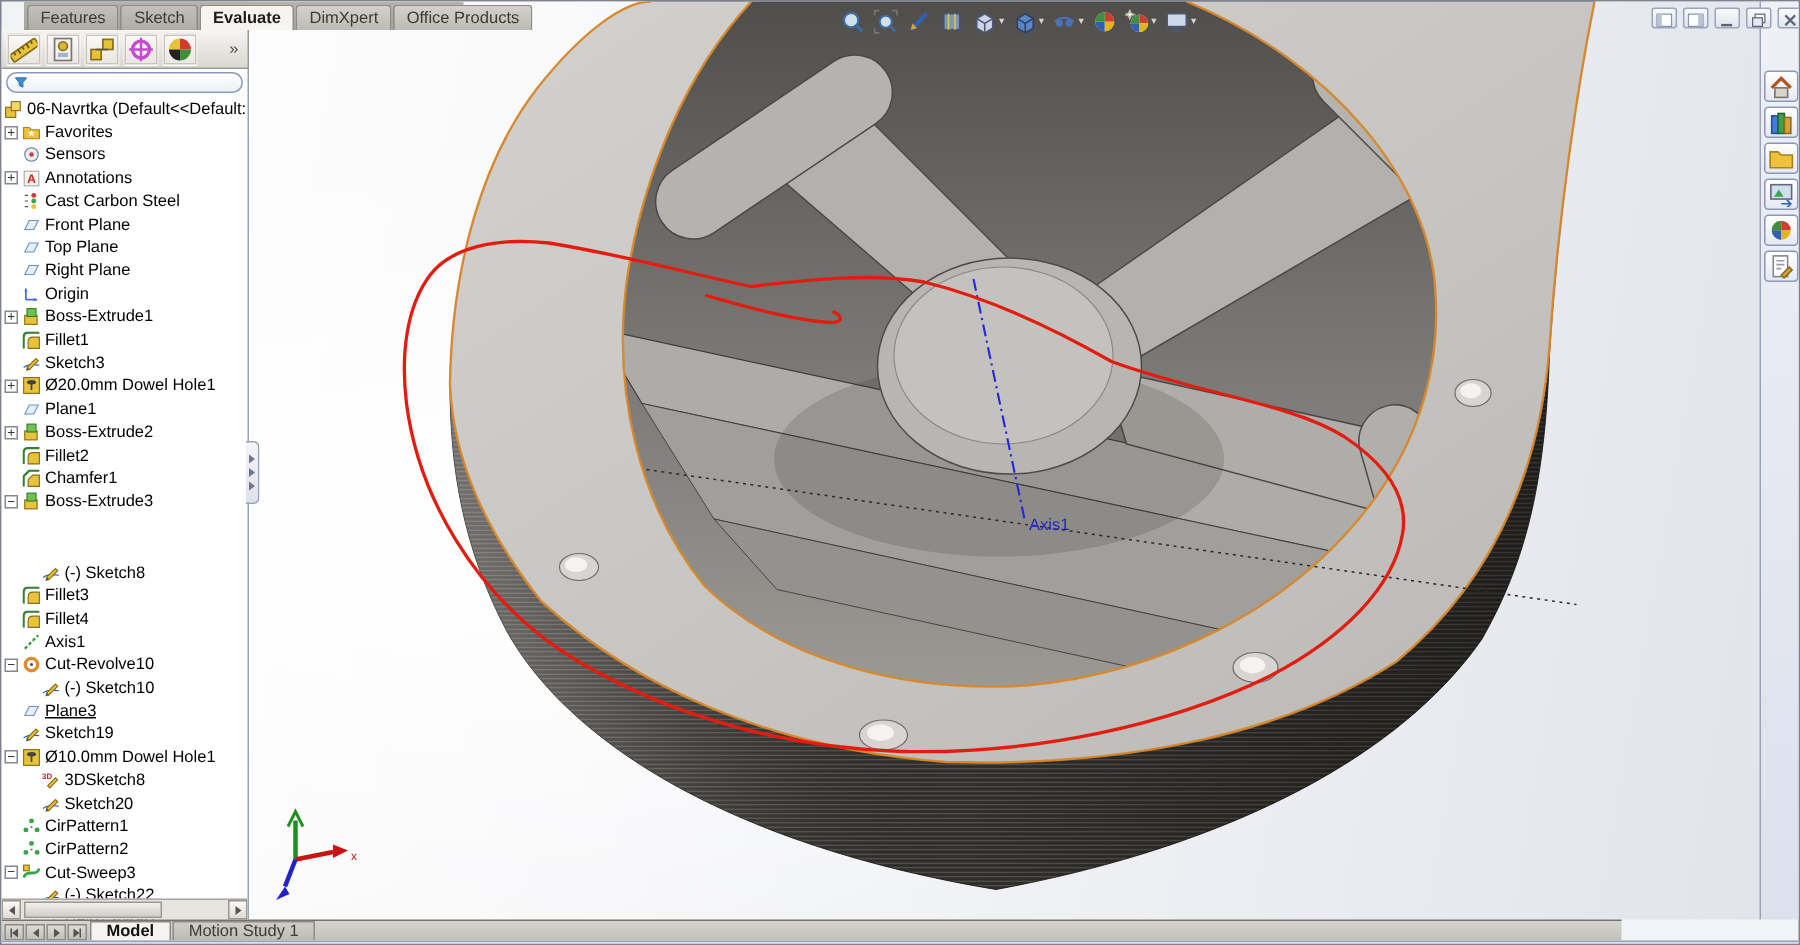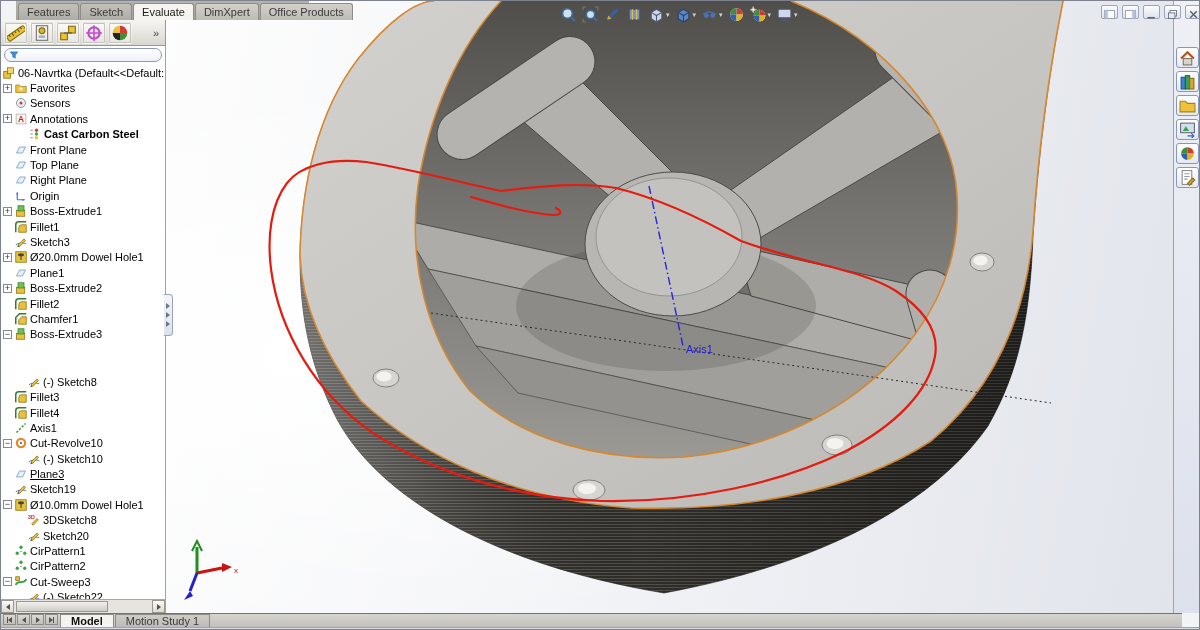--- a/index.html
+++ b/index.html
@@ -32,21 +32,21 @@
     background:linear-gradient(#eef0f6,#dde1ec);border-left:1px solid #98a2b8;}
   #task-icons{position:absolute;left:2px;top:46px;display:flex;flex-direction:column;gap:3px;}
   .taskbtn{width:23px;height:21px;background:linear-gradient(#ffffff,#e4e8f1);border:1px solid #8a97b5;border-radius:3px;padding:1px 2px;cursor:pointer;}
   .taskbtn .icn{width:17px;height:17px;}
 
   
   #tabs-strip{position:absolute;left:15px;top:0;width:293px;height:19px;background:linear-gradient(#b5b3ad,#a5a39d);
     display:flex;align-items:flex-end;padding-left:2px;}
   .cmdtab{font-size:11px;color:#3c3b38;padding:2px 8px 2px 8px;margin-right:1px;border:1px solid #8e8c86;border-bottom:none;
     border-radius:3px 3px 0 0;background:linear-gradient(#c2c0ba,#aeaca6);white-space:nowrap;cursor:pointer;}
-  .cmdtab.active{background:#f5f4f1;font-weight:normal;color:#1c1b19;}
+  .cmdtab.active{background:#f5f4f1;font-weight:bold;color:#1c1b19;}
   .cmdtab.light{background:linear-gradient(#d3d1cb,#bdbbb5);}
 
   
   #toolbar{position:absolute;left:0;top:19px;width:165px;height:26px;
     background:linear-gradient(#f6f5f2,#d9d7d1);border-bottom:1px solid #9a988f;border-right:1px solid #9a988f;
     display:flex;align-items:center;padding-left:3px;gap:2px;}
   .toolbtn{width:24px;height:22px;border:1px solid transparent;border-radius:2px;padding:1px 2px;cursor:pointer;background:linear-gradient(#fbfaf8,#e7e5df);box-shadow:0 0 0 1px #c6c4be inset;}
   .toolbtn .icn{width:18px;height:18px;}
   #tool-overflow{margin-left:auto;margin-right:6px;font-size:11px;color:#4a4946;cursor:pointer;}
 
@@ -70,22 +70,22 @@
   .tri-r{width:0;height:0;border-top:3px solid transparent;border-bottom:3px solid transparent;border-left:4px solid #55534e;}
   #scr-thumb{height:11px;width:92px;margin-left:2px;background:linear-gradient(#f1f0ed,#cfcdc7);border:1px solid #9a988f;cursor:grab;}
 
   
   #splitter{position:absolute;left:163px;top:293px;width:9px;height:42px;background:linear-gradient(#f4f5f8,#dde1ea);
     border:1px solid #98a2b8;border-left:none;border-radius:0 4px 4px 0;cursor:col-resize;
     display:flex;flex-direction:column;align-items:center;justify-content:center;gap:3px;}
   #splitter i{width:0;height:0;border-top:3px solid transparent;border-bottom:3px solid transparent;border-left:4px solid #6b7590;}
 
   
-  #bottom-bar{position:absolute;left:0;top:612px;width:1181px;height:14px;background:linear-gradient(#d6d4ce,#c2c0ba);
-    border-top:1px solid #76746f;display:flex;align-items:flex-start;}
+  #bottom-bar{position:absolute;left:0;top:612px;width:1080px;height:14px;background:linear-gradient(#d6d4ce,#c2c0ba);
+    border-top:1px solid #76746f;display:flex;align-items:flex-end;}
   #tab-nav{display:flex;align-items:center;gap:1px;padding:0 2px;}
   .navbtn{width:13px;height:11px;background:linear-gradient(#dcdad4,#c2c0ba);border:1px solid #8e8c86;display:flex;align-items:center;justify-content:center;gap:0;cursor:pointer;}
   .nbar{width:1.5px;height:6px;background:#55534e;}
   #bottom-tabs{display:flex;align-items:stretch;}
   .btab{font-size:11px;color:#3c3b38;padding:0 10px;display:flex;align-items:center;border:1px solid #8e8c86;border-bottom:none;
     background:linear-gradient(#cfcdc7,#bdbbb5);margin-right:1px;cursor:pointer;}
   .btab.active{background:#f4f3f0;font-weight:bold;color:#111;}
   #status-bar{position:absolute;left:0;top:626px;width:1200px;height:4px;background:#dadde6;border-top:1px solid #98a2b8;}
 </style>
 </head>
@@ -439,21 +439,21 @@
         <div class="trow" style="padding-left: 2px;">
           <span class="exp">+</span>
           <span class="icn ticon" style="height: 12px; width: 12px;">
             <svg viewBox="0 0 16 16" xmlns="http://www.w3.org/2000/svg">
               <rect x="1.5" y="1.5" width="13" height="13" fill="#f8f6ee" stroke="#aaa"></rect>
               <text x="8" y="12" font-size="11" text-anchor="middle" fill="#c22" font-family="Liberation Sans" font-weight="bold">A</text>
             </svg>
           </span>
           <span class="tlabel">Annotations</span>
         </div>
-        <div class="trow" style="padding-left: 16px; font-weight: bold;">
+        <div class="trow" style="padding-left: 2px;">
           <span class="exp-sp"></span>
           <span class="icn ticon" style="height: 12px; width: 12px;">
             <svg viewBox="0 0 16 16" xmlns="http://www.w3.org/2000/svg">
               <path d="M2,3 h3 M2,8 h3 M2,13 h3" stroke="#555"></path>
               <circle cx="10" cy="3" r="2.2" fill="#d23b2f"></circle>
               <circle cx="10" cy="8" r="2.2" fill="#3aa24a"></circle>
               <circle cx="10" cy="13" r="2.2" fill="#e8c23a"></circle>
             </svg>
           </span>
           <span class="tlabel">Cast Carbon Steel</span>

